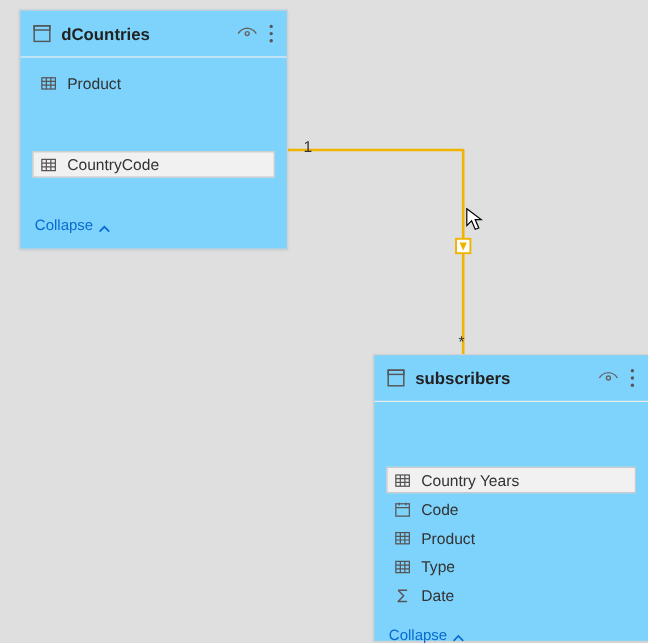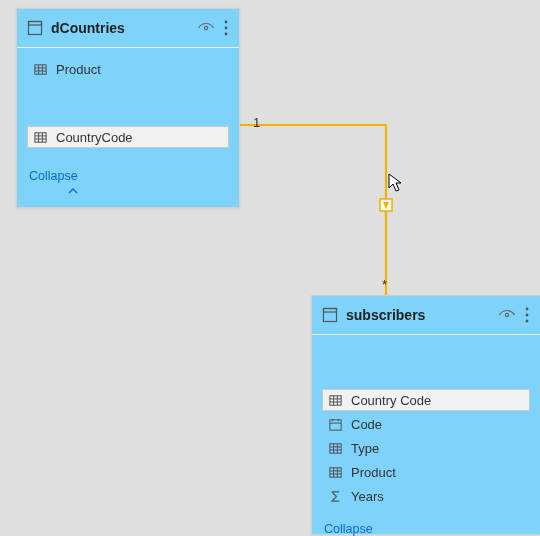--- a/index.html
+++ b/index.html
@@ -75,21 +75,21 @@
   }
   .field-label { color: #333; }
   .card-footer {
     margin-top: auto;
     padding: 10px 12px 12px;
   }
   .collapse-link {
     color: #0a6acf;
     font-size: 12.5px;
     cursor: pointer;
-    display: inline-flex; align-items: flex-end; gap: 4px; flex-direction: column;
+    display: inline-flex; align-items: flex-end; gap: 4px;
   }
   .rel-label {
     position: absolute;
     font-size: 13px;
     color: #333;
   }
   .cursor-arrow {
     position: absolute;
     width: 16px; height: 20px;
     pointer-events: none;
@@ -197,21 +197,21 @@
         <div class="field-row selected">
           <span class="field-icon">
             <svg width="15" height="15" viewBox="0 0 16 16">
               <rect x="2" y="3" width="12" height="10" fill="none" stroke="#555" stroke-width="1.1"></rect>
               <line x1="2" y1="6.3" x2="14" y2="6.3" stroke="#555" stroke-width="1.1"></line>
               <line x1="2" y1="9.6" x2="14" y2="9.6" stroke="#555" stroke-width="1.1"></line>
               <line x1="6" y1="3" x2="6" y2="13" stroke="#555" stroke-width="1.1"></line>
               <line x1="10" y1="3" x2="10" y2="13" stroke="#555" stroke-width="1.1"></line>
             </svg>
           </span>
-          <span class="field-label">Country Code</span>
+          <span class="field-label">Country Years</span>
         </div>
         <div class="field-row">
           <span class="field-icon">
             <svg width="15" height="15" viewBox="0 0 16 16">
               <rect x="2" y="3" width="12" height="11" fill="none" stroke="#555" stroke-width="1.1"></rect>
               <line x1="2" y1="6.5" x2="14" y2="6.5" stroke="#555" stroke-width="1.1"></line>
               <line x1="5" y1="2" x2="5" y2="4.5" stroke="#555" stroke-width="1.1"></line>
               <line x1="11" y1="2" x2="11" y2="4.5" stroke="#555" stroke-width="1.1"></line>
             </svg>
           </span>
@@ -220,41 +220,41 @@
         <div class="field-row">
           <span class="field-icon">
             <svg width="15" height="15" viewBox="0 0 16 16">
               <rect x="2" y="3" width="12" height="10" fill="none" stroke="#555" stroke-width="1.1"></rect>
               <line x1="2" y1="6.3" x2="14" y2="6.3" stroke="#555" stroke-width="1.1"></line>
               <line x1="2" y1="9.6" x2="14" y2="9.6" stroke="#555" stroke-width="1.1"></line>
               <line x1="6" y1="3" x2="6" y2="13" stroke="#555" stroke-width="1.1"></line>
               <line x1="10" y1="3" x2="10" y2="13" stroke="#555" stroke-width="1.1"></line>
             </svg>
           </span>
+          <span class="field-label">Product</span>
+        </div>
+        <div class="field-row">
+          <span class="field-icon">
+            <svg width="15" height="15" viewBox="0 0 16 16">
+              <rect x="2" y="3" width="12" height="10" fill="none" stroke="#555" stroke-width="1.1"></rect>
+              <line x1="2" y1="6.3" x2="14" y2="6.3" stroke="#555" stroke-width="1.1"></line>
+              <line x1="2" y1="9.6" x2="14" y2="9.6" stroke="#555" stroke-width="1.1"></line>
+              <line x1="6" y1="3" x2="6" y2="13" stroke="#555" stroke-width="1.1"></line>
+              <line x1="10" y1="3" x2="10" y2="13" stroke="#555" stroke-width="1.1"></line>
+            </svg>
+          </span>
           <span class="field-label">Type</span>
         </div>
         <div class="field-row">
           <span class="field-icon">
             <svg width="15" height="15" viewBox="0 0 16 16">
-              <rect x="2" y="3" width="12" height="10" fill="none" stroke="#555" stroke-width="1.1"></rect>
-              <line x1="2" y1="6.3" x2="14" y2="6.3" stroke="#555" stroke-width="1.1"></line>
-              <line x1="2" y1="9.6" x2="14" y2="9.6" stroke="#555" stroke-width="1.1"></line>
-              <line x1="6" y1="3" x2="6" y2="13" stroke="#555" stroke-width="1.1"></line>
-              <line x1="10" y1="3" x2="10" y2="13" stroke="#555" stroke-width="1.1"></line>
-            </svg>
-          </span>
-          <span class="field-label">Product</span>
-        </div>
-        <div class="field-row">
-          <span class="field-icon">
-            <svg width="15" height="15" viewBox="0 0 16 16">
               <path d="M4 3 H12 M4 3 L9 8 L4 13 H12" fill="none" stroke="#555" stroke-width="1.3" stroke-linejoin="round"></path>
             </svg>
           </span>
-          <span class="field-label">Years</span>
+          <span class="field-label">Date</span>
         </div>
       </div>
     <div class="card-footer">
       <span class="collapse-link">
         <span>Collapse</span>
         <svg width="10" height="8" viewBox="0 0 10 8">
             <path d="M1 6 L5 2 L9 6" fill="none" stroke="#0a6acf" stroke-width="1.4"></path>
           </svg>
       </span>
     </div>

